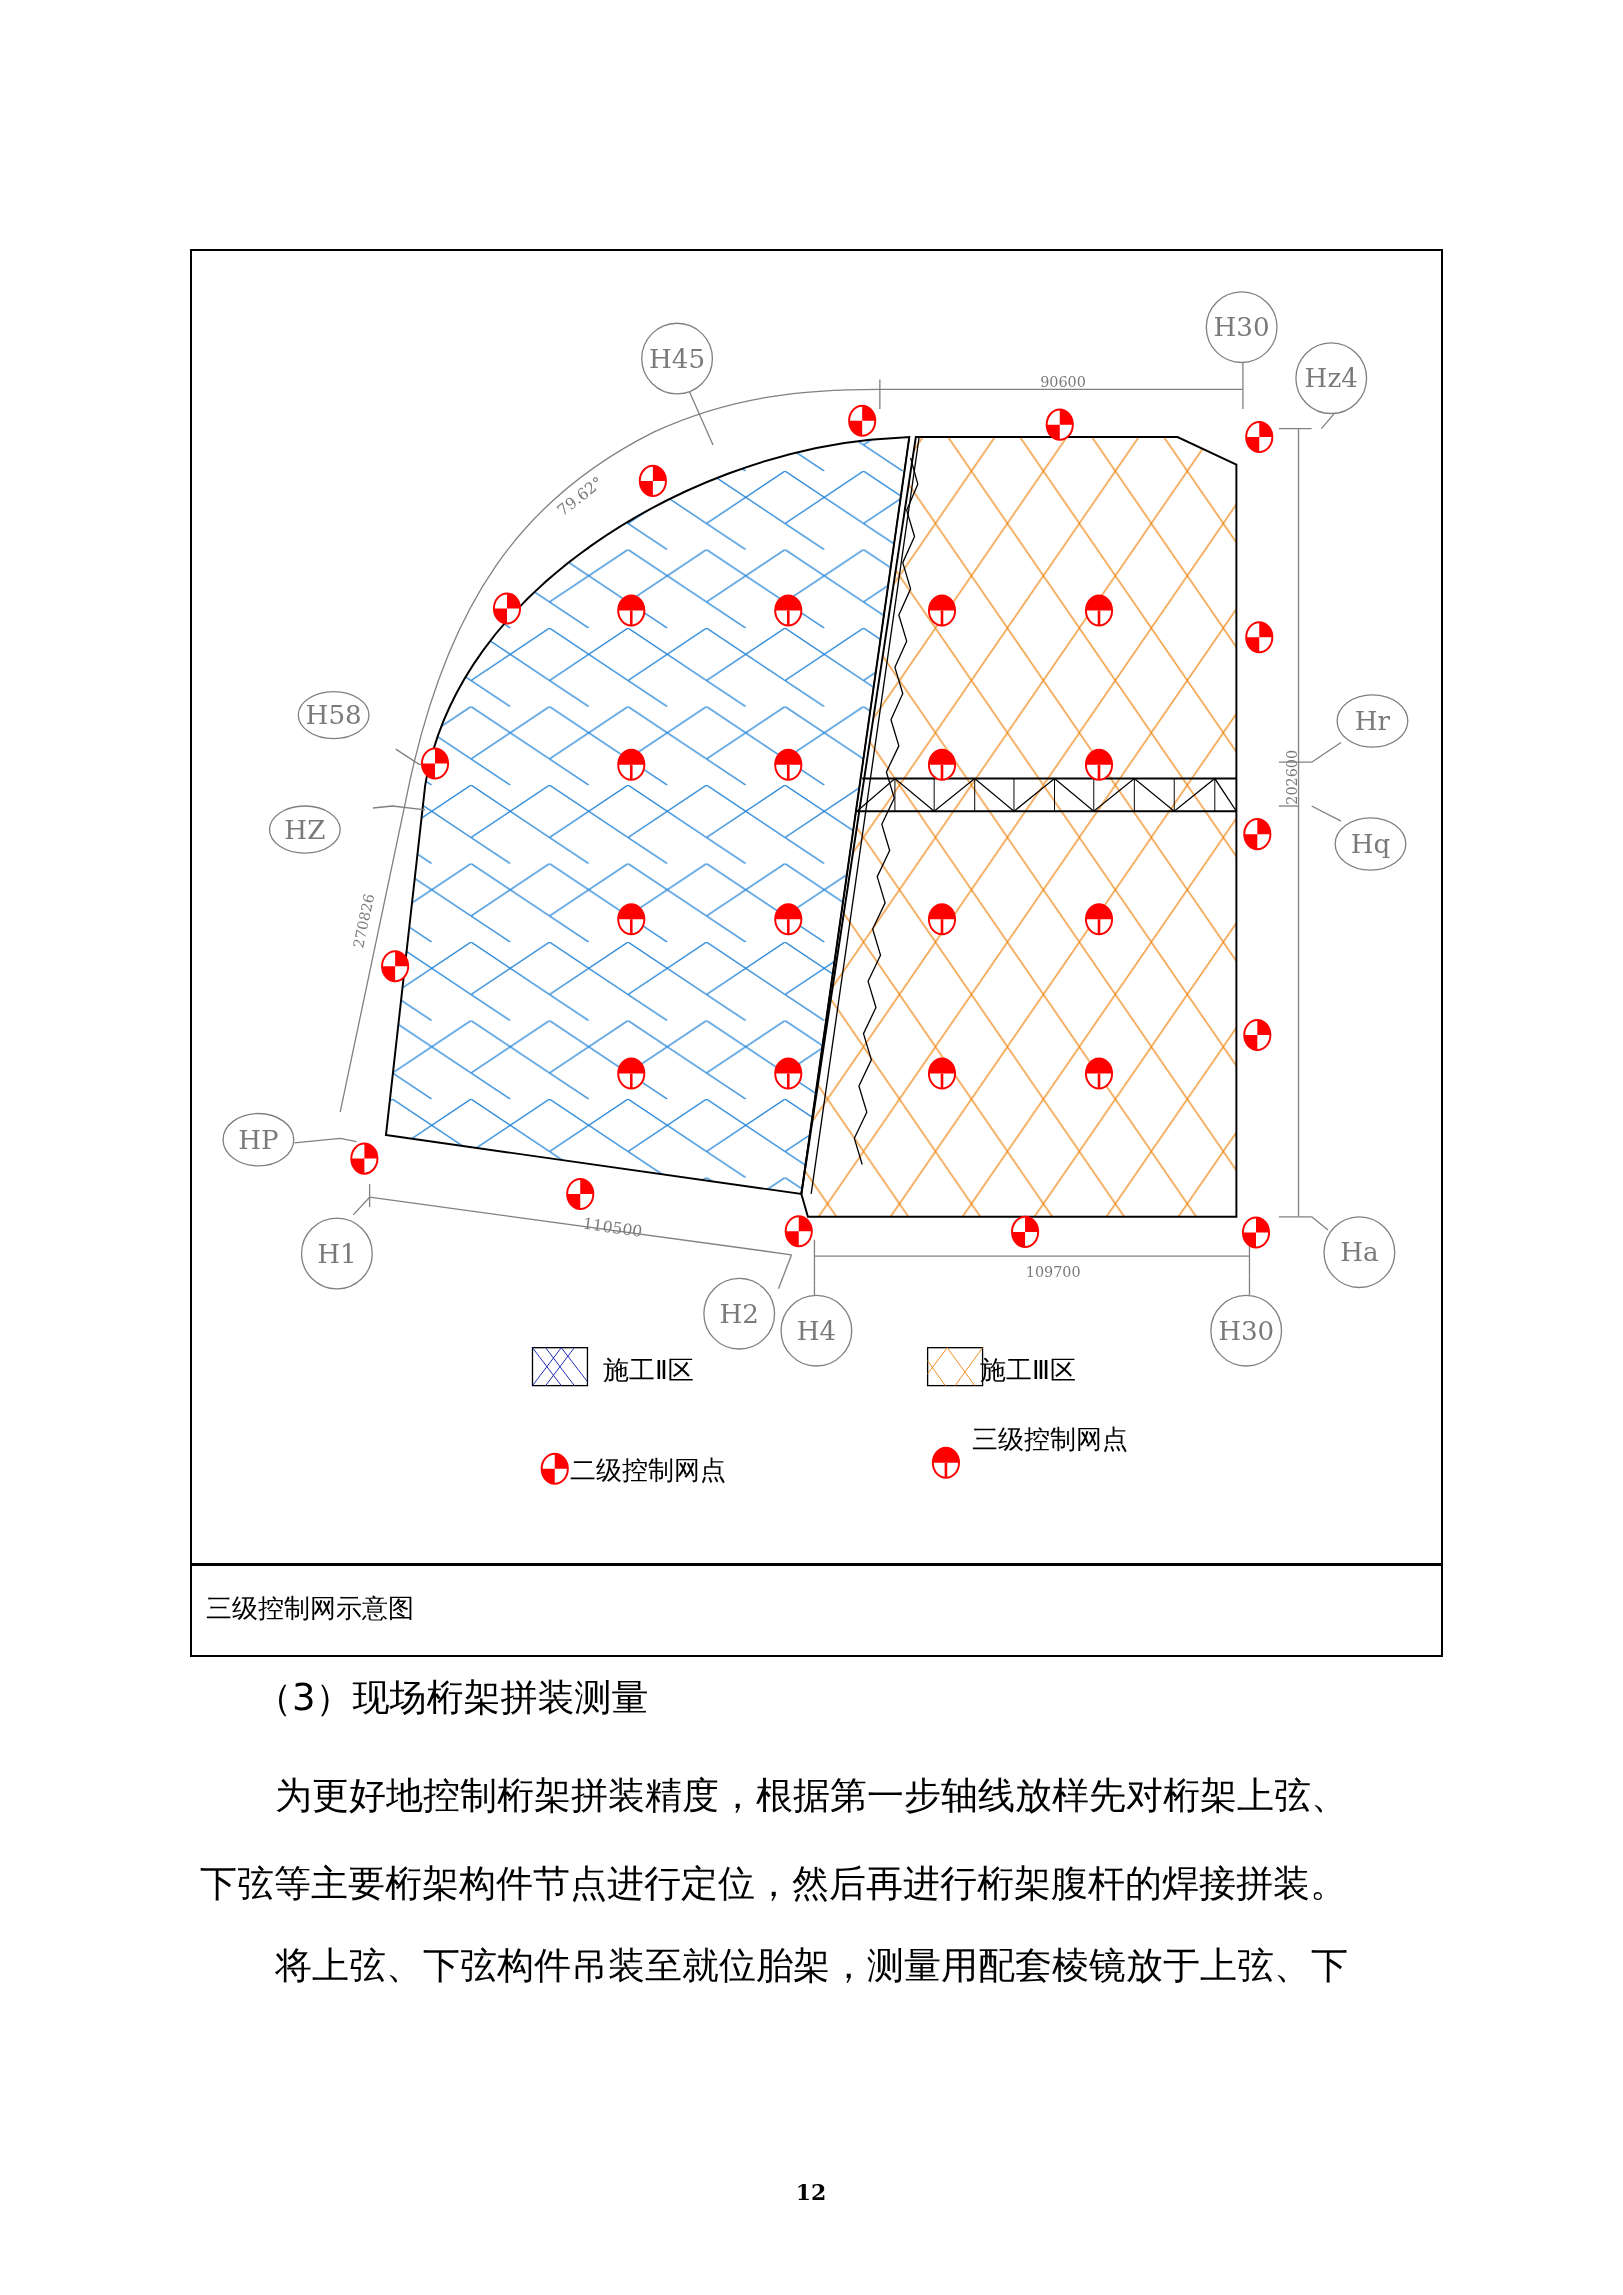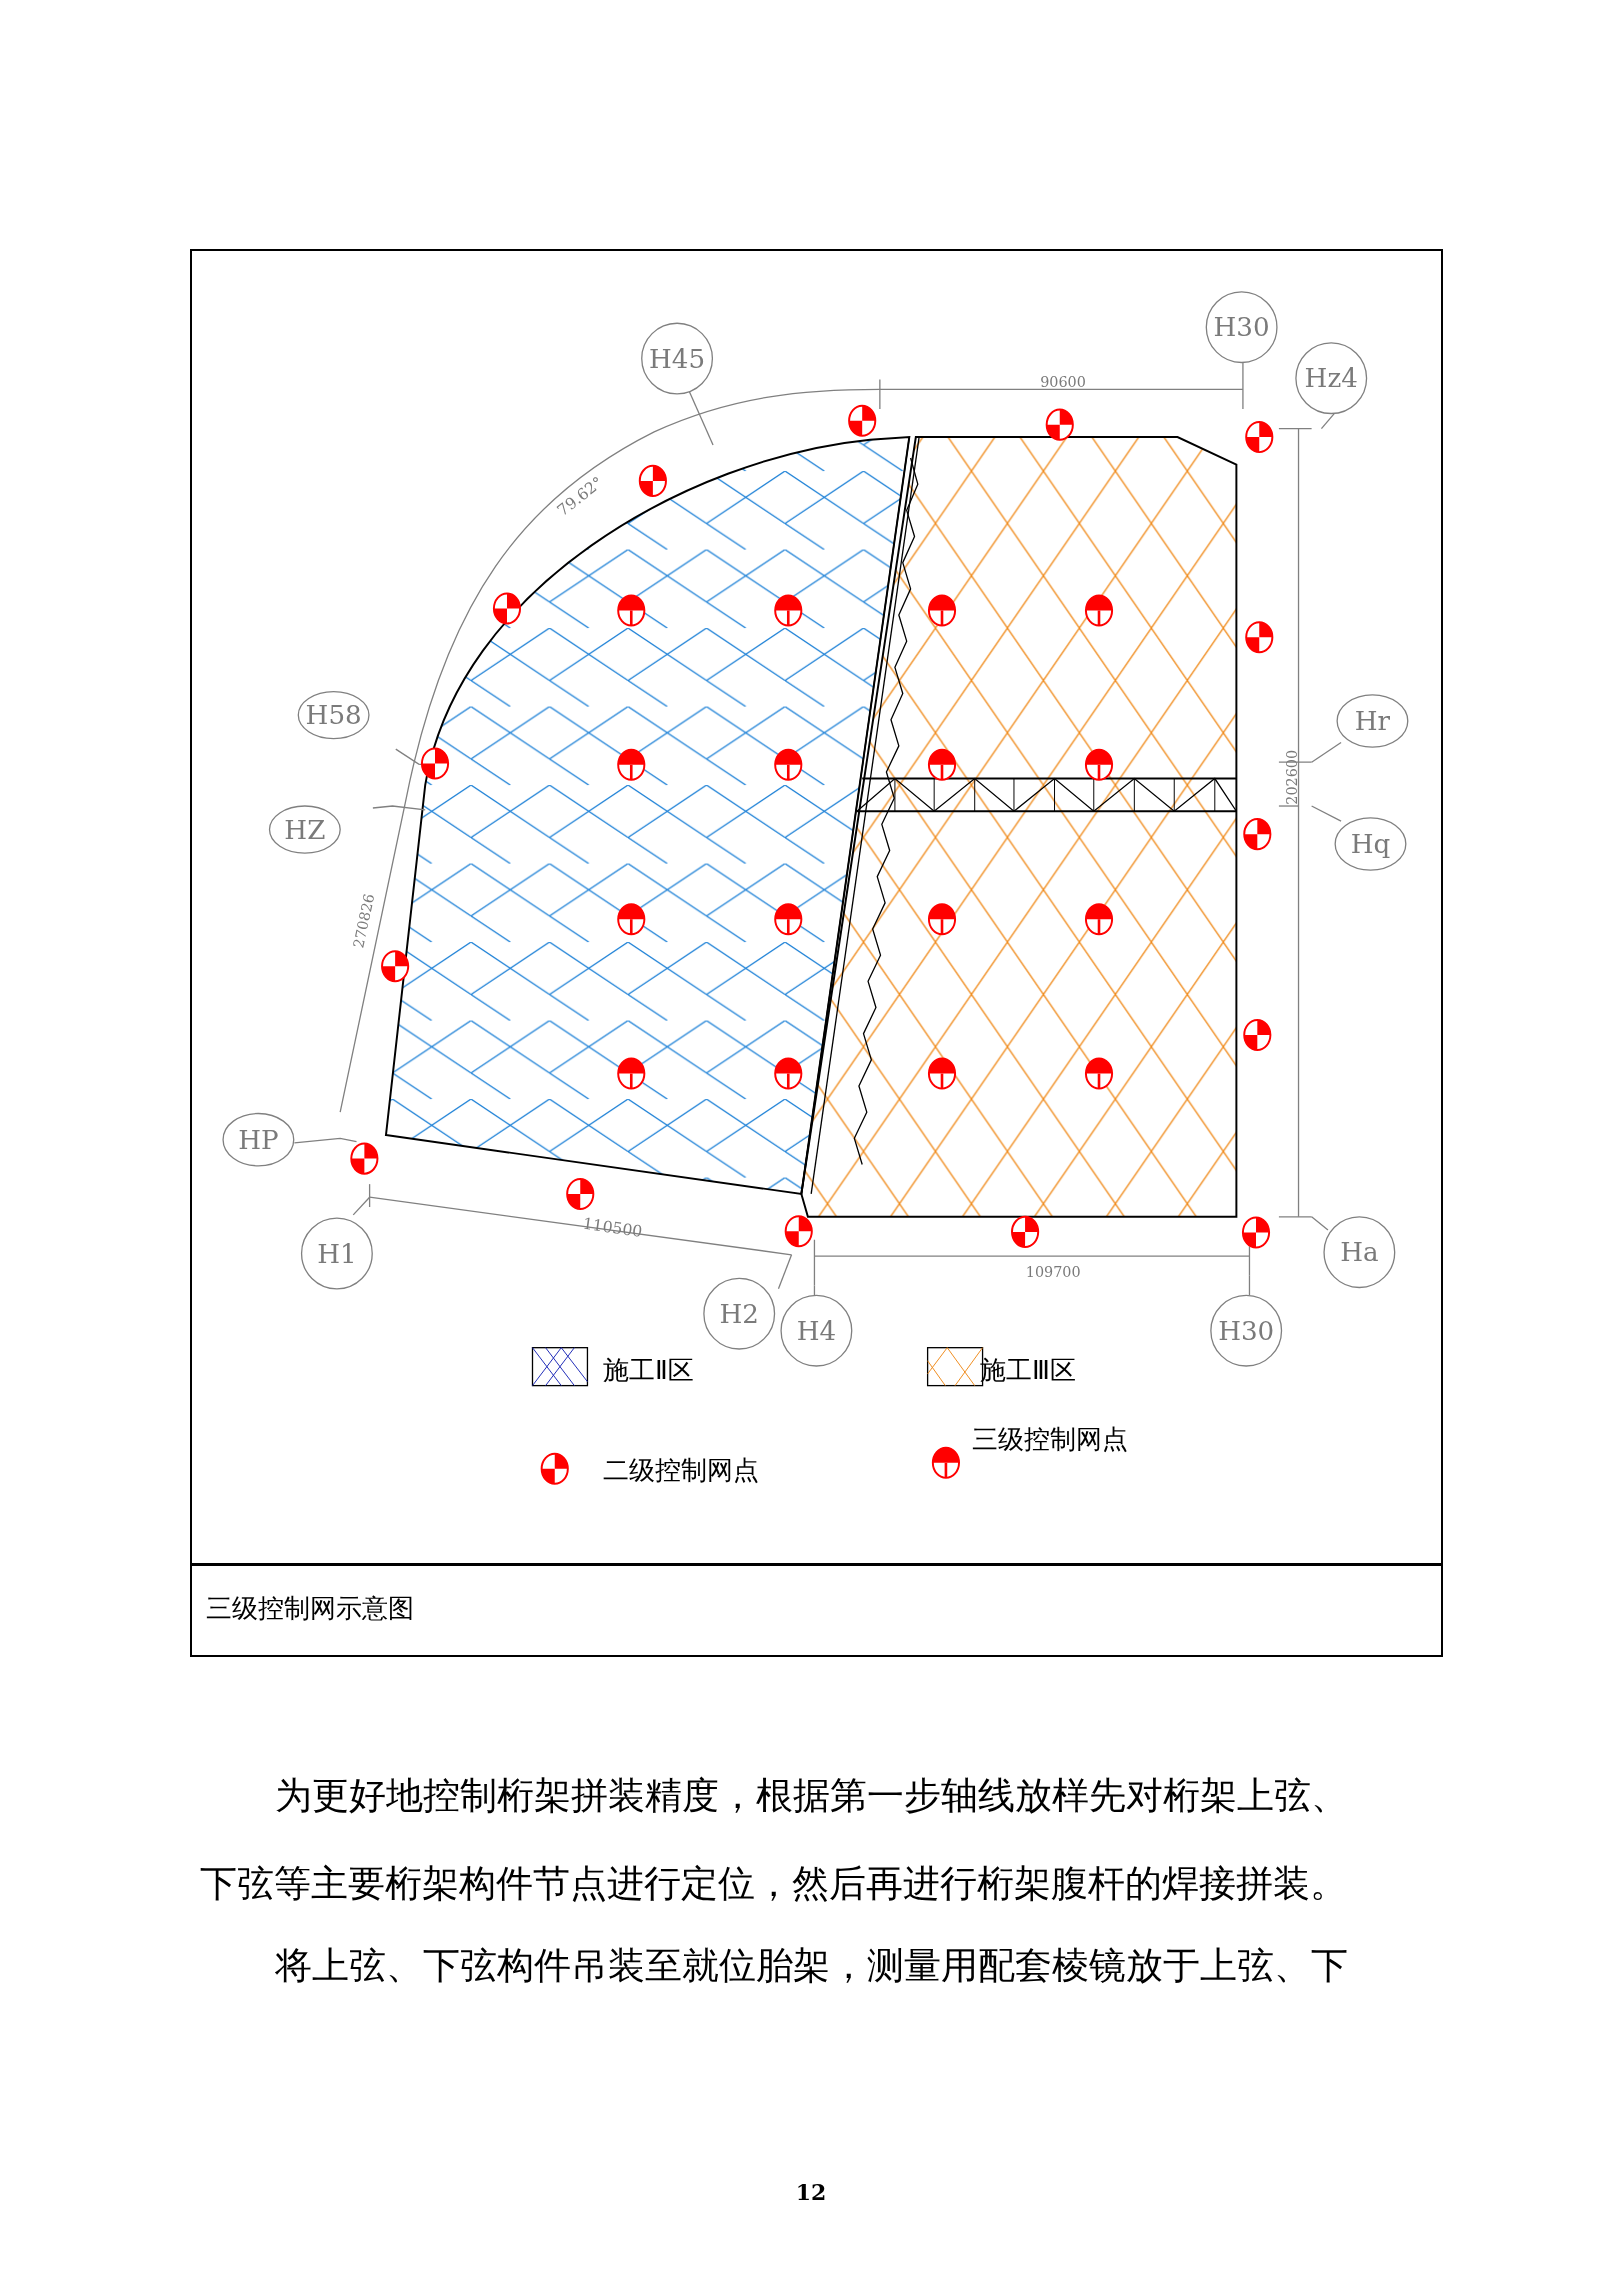--- a/index.html
+++ b/index.html
@@ -220,23 +220,24 @@
         <rect x="1418" y="2060" width="84" height="58" fill="#fff" stroke="#000" stroke-width="2"></rect>
         <path d="M1418,2100 L1448,2060 L1490,2118 M1418,2080 L1445,2118 M1460,2118 L1502,2060" stroke="#f08c1e" stroke-width="1.5" fill="none"></path>
       </g>
       <use href="#cp2" x="848" y="2245"></use>
       <use href="#cp3" x="1446" y="2236"></use>
     </g>
   </svg>
 
   <div class="legend-text" style="left:603px; top:1353px;">施工Ⅱ区</div>
   <div class="legend-text" style="left:980px; top:1353px;">施工Ⅲ区</div>
-  <div class="legend-text" style="left:603px; top:1453px;">二级控制网点</div>
+  <div class="legend-text" style="left:570px; top:1453px;">二级控制网点</div>
   <div class="legend-text" style="left:972px; top:1422px;">三级控制网点</div>
 
+  <div class="heading">（3）现场桁架拼装测量</div>
 
   <div class="para" style="left:275px; top:1770px;">为更好地控制桁架拼装精度，根据第一步轴线放样先对桁架上弦、</div>
   <div class="para" style="left:275px; top:1940px;">将上弦、下弦构件吊装至就位胎架，测量用配套棱镜放于上弦、下</div>
   <div class="para" style="left:200px; top:1858px;">下弦等主要桁架构件节点进行定位，然后再进行桁架腹杆的焊接拼装。</div>
 
   <div class="page-number">12</div>
 </div>
 
 
 </body></html>

